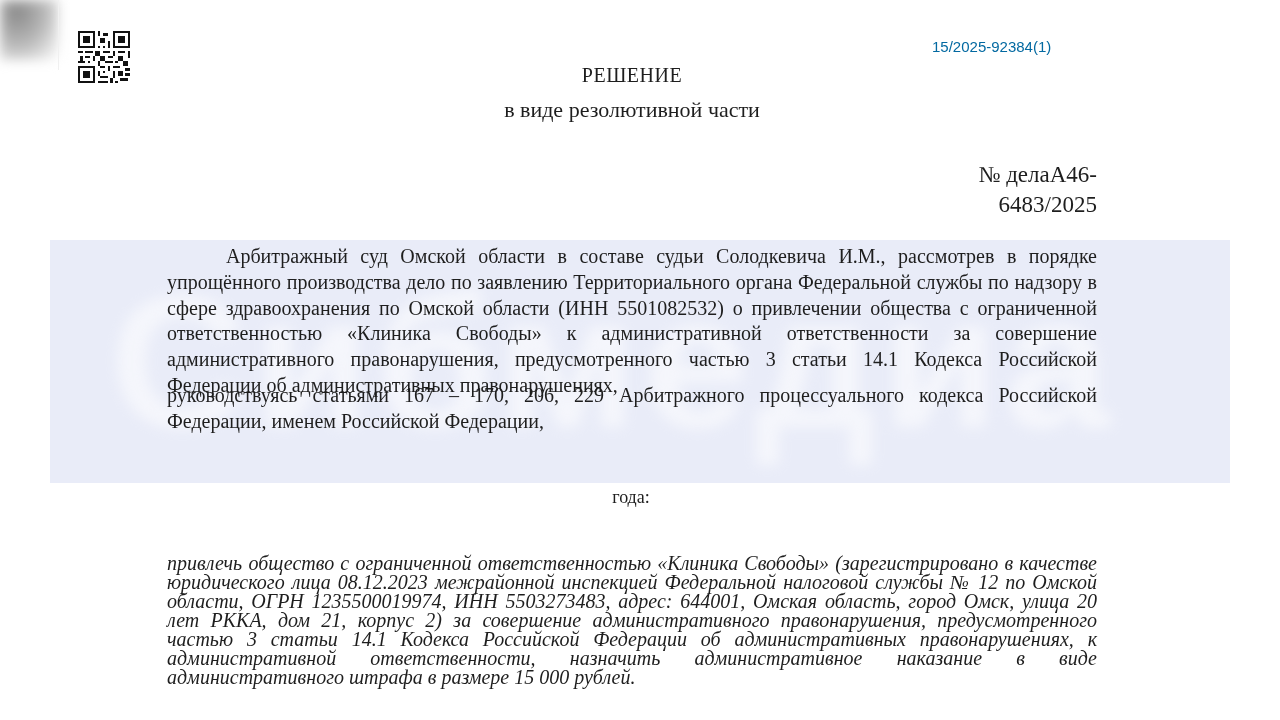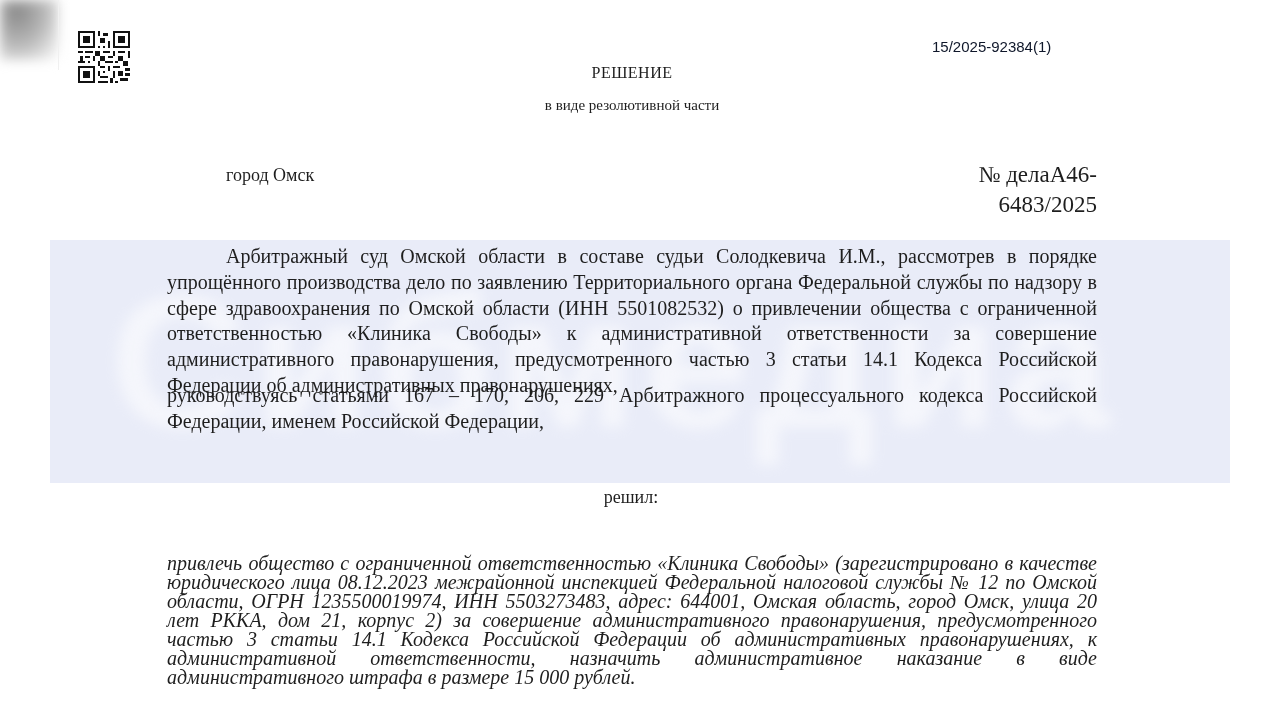--- a/index.html
+++ b/index.html
@@ -31,36 +31,36 @@
     .qr {
       position: absolute;
       left: 78px; top: 31px;
       width: 52px; height: 52px;
     }
     .doc-id {
       position: absolute;
       left: 932px; top: 38px;
       font-family: "Liberation Sans", "DejaVu Sans", sans-serif;
       font-size: 15px;
-      color: #0f172a;
+      color: #0369a1;
     }
     .title {
       position: absolute;
       left: 0; width: 1264px;
       top: 64px;
       text-align: center;
-      font-size: 16px;
+      font-size: 20px;
       letter-spacing: 0.5px;
     }
     .subtitle {
       position: absolute;
       left: 0; width: 1264px;
       top: 97px;
       text-align: center;
-      font-size: 15px;
+      font-size: 22px;
     }
     .meta-left {
       position: absolute;
       left: 226px; top: 160px;
       font-size: 18px;
       line-height: 30px;
     }
     .meta-right {
       position: absolute;
       left: 894px; top: 160px;
@@ -172,29 +172,28 @@
       <rect x="19" y="17" width="2" height="1"></rect>
   </g>
 </svg>
 
 <div class="doc-id">15/2025-92384(1)</div>
 
 <div class="title">РЕШЕНИЕ</div>
 <div class="subtitle">в виде резолютивной части</div>
 
 <div class="meta-left">
-  <div>город Омск</div>
 </div>
 <div class="meta-right">
   <div>№ делаА46-6483/2025</div>
 </div>
 
 <div class="highlight">
   <div class="watermark">Сибмедиа</div>
 </div>
 
 <div class="para p1"><span class="indent"></span><span>Арбитражный суд Омской области в составе судьи Солодкевича И.М., рассмотрев в порядке упрощённого производства дело по заявлению Территориального органа Федеральной службы по надзору в сфере здравоохранения по Омской области (ИНН 5501082532) о привлечении общества с ограниченной ответственностью «Клиника Свободы» к административной ответственности за совершение административного правонарушения, предусмотренного частью 3 статьи 14.1 Кодекса Российской Федерации об административных правонарушениях,</span></div>
 
 <div class="para p2">руководствуясь статьями 167 – 170, 206, 229 Арбитражного процессуального кодекса Российской Федерации, именем Российской Федерации,</div>
 
-<div class="decided">решил:</div>
+<div class="decided">года:</div>
 
 <div class="para p3">привлечь общество с ограниченной ответственностью «Клиника Свободы» (зарегистрировано в качестве юридического лица 08.12.2023 межрайонной инспекцией Федеральной налоговой службы № 12 по Омской области, ОГРН 1235500019974, ИНН 5503273483, адрес: 644001, Омская область, город Омск, улица 20 лет РККА, дом 21, корпус 2) за совершение административного правонарушения, предусмотренного частью 3 статьи 14.1 Кодекса Российской Федерации об административных правонарушениях, к административной ответственности, назначить административное наказание в виде административного штрафа в размере 15 000 рублей.</div>
 
 </body></html>

